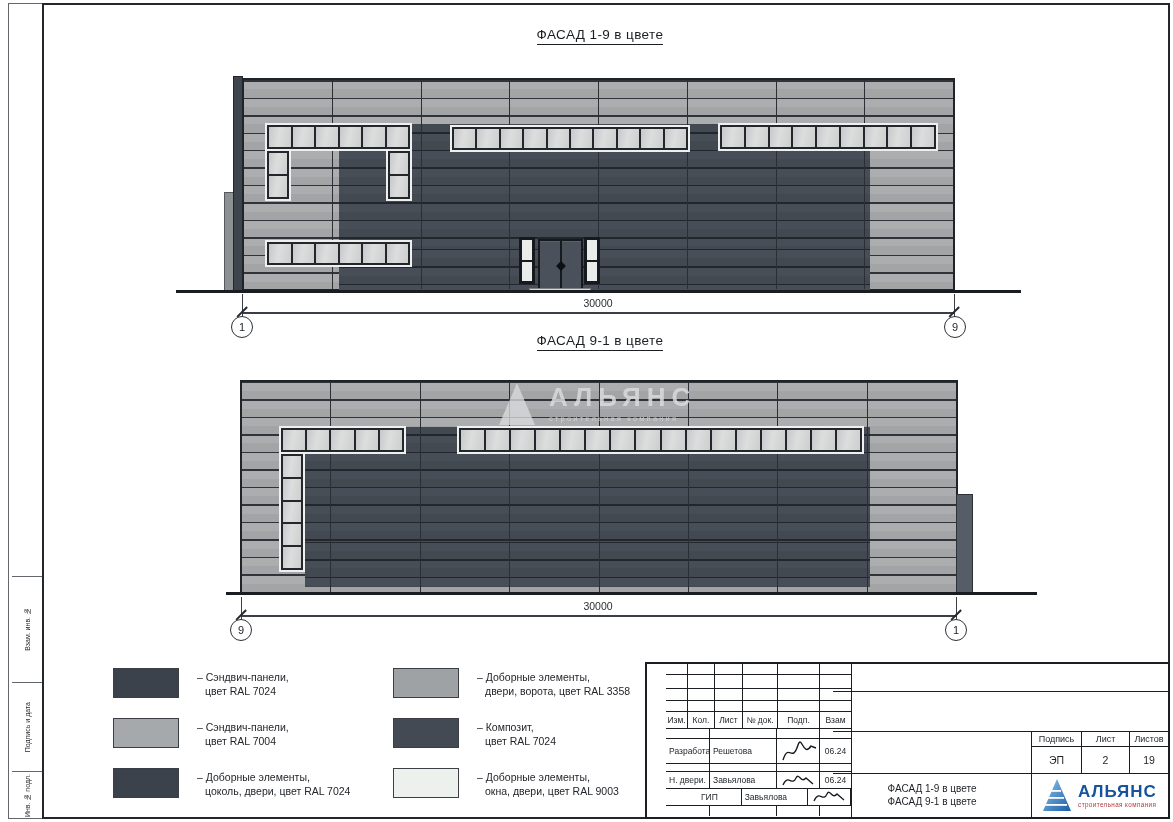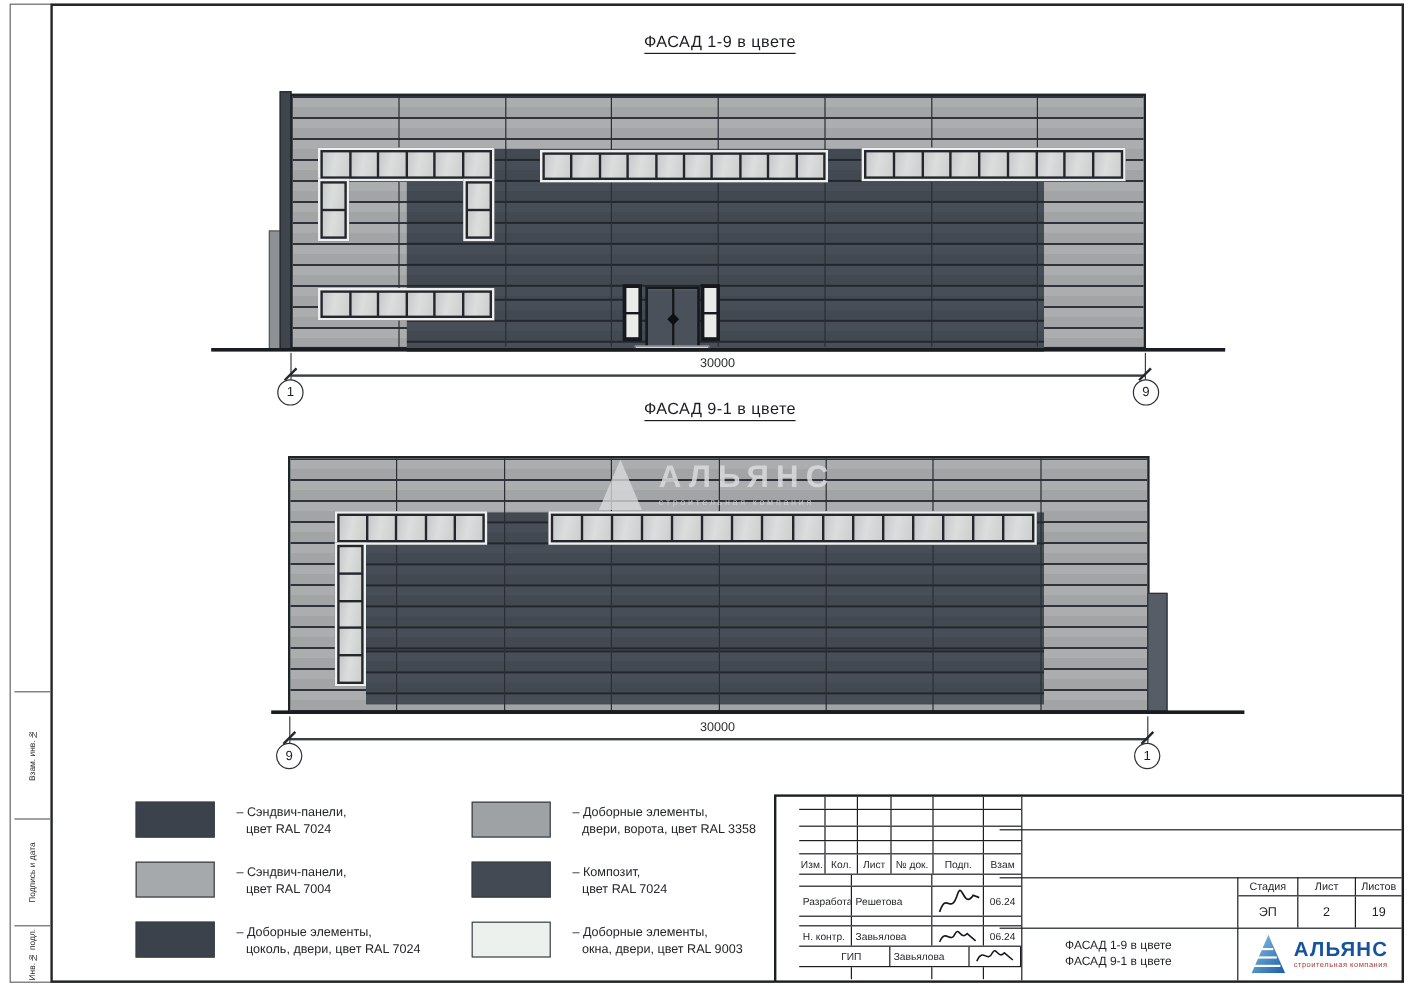--- a/index.html
+++ b/index.html
@@ -381,21 +381,21 @@
         </div>
         <div class="tc">06.24</div>
       </div>
       <div class="tr" style="height:8px;">
           <div class="tc" style="width:44px;"></div>
           <div class="tc" style="width:67px;"></div>
           <div class="tc" style="width:43px;"></div>
           <div class="tc"></div>
         </div>
       <div class="tr" style="height:17px;">
-        <div class="tc lft" style="width:44px;">Н. контр.</div>
+        <div class="tc lft" style="width:44px;">Н. двери.</div>
         <div class="tc lft" style="width:67px;">Завьялова</div>
         <div class="tc" style="width:43px;">
           <svg class="sigsvg" width="34" height="16" viewBox="0 0 34 16">
               <path d="M2 13 C7 1 11 15 15 6 C18 0 20 12 25 6 L32 12" stroke="#15181c" fill="none" stroke-width="1.3"></path>
             </svg>
         </div>
         <div class="tc">06.24</div>
       </div>
       <div class="tr" style="height:17px;padding-left:32px;">
         <div class="tc lft" style="width:44px;">ГИП</div>
@@ -415,21 +415,21 @@
         </div>
     </div>
 
     <div class="tb-right">
       <div class="hl" style="top:27px;"></div>
       <div class="hl" style="top:67px;"></div>
       <div class="hl" style="top:109px;"></div>
 
       <div class="stage">
         <div class="srow hd">
-          <div class="sc">Стадия</div>
+          <div class="sc">Подпись</div>
           <div class="sc c2">Лист</div>
           <div class="sc">Листов</div>
         </div>
         <div class="srow vals">
           <div class="sc">ЭП</div>
           <div class="sc c2">2</div>
           <div class="sc">19</div>
         </div>
       </div>
 

